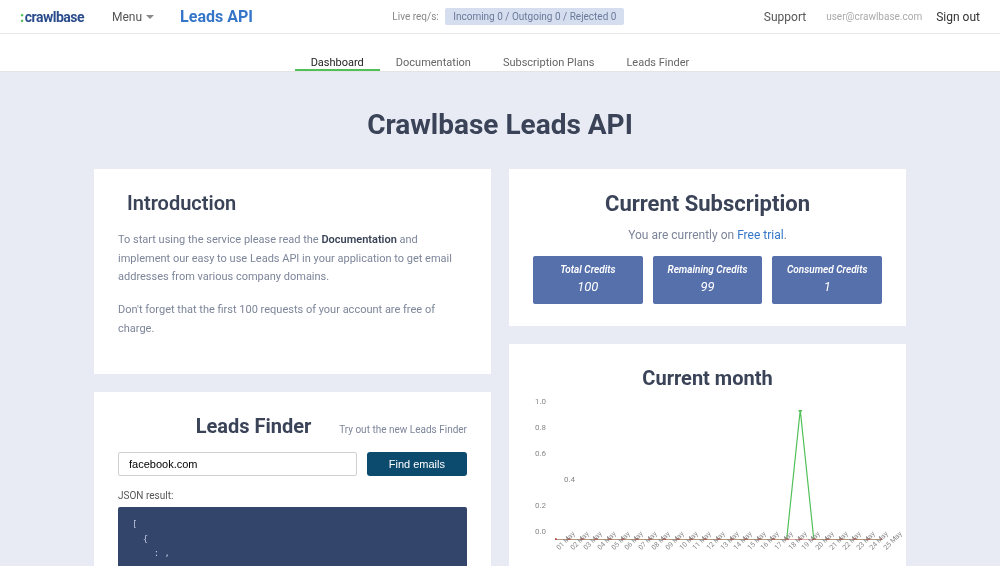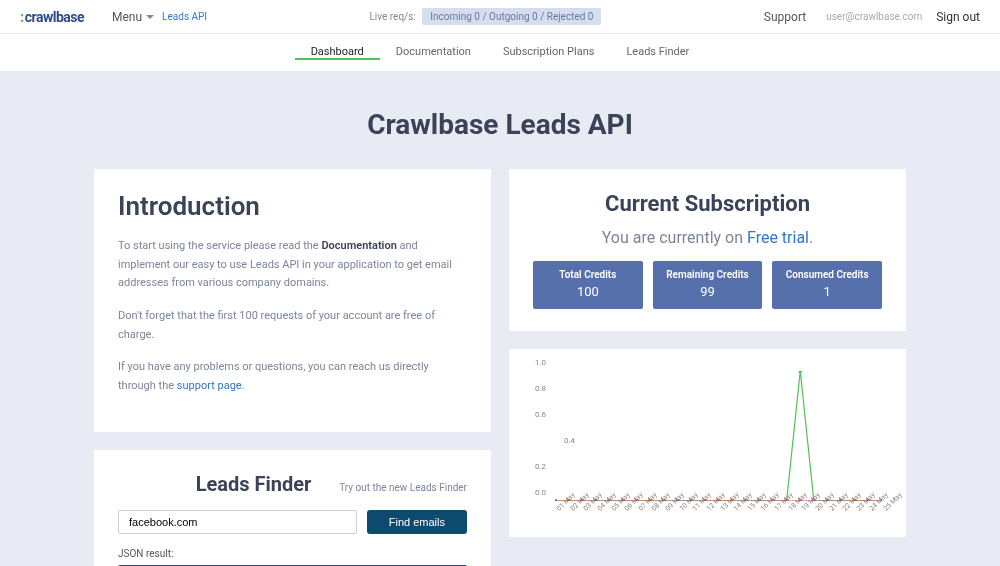--- a/index.html
+++ b/index.html
@@ -2,42 +2,42 @@
 <html><head>
 <meta charset="utf-8">
 <style>
 * { margin: 0; padding: 0; box-sizing: border-box; }
 body { font-family: -apple-system, "Segoe UI", Roboto, Arial, sans-serif; background: #e8ebf3; font-size: 12px; color: #333; width: 1000px; }
 .topbar { background: #fff; height: 34px; display: flex; align-items: center; padding: 0 20px; border-bottom: 1px solid #e8e8e8; }
 .logo { color: #2b4c8c; font-weight: 700; font-size: 14px; letter-spacing: -0.5px; }
 .logo::before { content: ":"; color: #52c059; margin-right: 1px; font-weight: 900; }
 .menu { margin-left: 28px; color: #555; cursor: pointer; }
 .chev { display: inline-block; border: 4px solid transparent; border-top-color: #888; margin-left: 4px; transform: translateY(2px); }
-.leads-link { margin-left: 8px; color: #3576c9; font-size: 10px; }
+.leads-link { margin-left: 26px; color: #3576c9; font-size: 16px; font-weight: bold; }
 .center { flex: 1; text-align: center; color: #888; font-size: 10px; }
 .badge { background: #d5deef; padding: 3px 8px; border-radius: 2px; color: #6b7a99; margin-left: 4px; font-size: 10px; }
 .support { color: #555; margin-right: 20px; }
 .email { color: #aaa; margin-right: 14px; font-size: 10px; }
 .signout { color: #333; }
-.tabbar { background: #fff; height: 38px; border-bottom: 1px solid #e4e4e4; display: flex; justify-content: center; align-items: center; }
+.tabbar { background: #fff; height: 38px; border-bottom: 1px solid #e4e4e4; display: flex; justify-content: center; align-items: flex-end; }
 .tabwrap { display: flex; }
 .tab { padding: 0 16px; display: flex; align-items: center; color: #666; font-size: 11px; cursor: pointer; border-bottom: 2px solid transparent; }
 .tab.active { color: #222; border-bottom-color: #52c059; }
 .page-title { text-align: center; font-size: 28px; font-weight: 700; color: #3a4357; margin: 36px 0 28px; }
 .container { display: flex; gap: 18px; padding: 0 94px; }
 .col { flex: 1; display: flex; flex-direction: column; gap: 18px; }
 .card { background: #fff; padding: 22px 24px; }
-.intro h2 { font-size: 26px; font-weight: 600; color: #3a4357; margin-bottom: 16px; }
+.intro h2 { font-size: 20px; font-weight: 600; color: #3a4357; margin-bottom: 16px; margin-left: 9px; }
 .intro p { font-size: 11px; color: #7c8599; line-height: 1.7; margin-bottom: 14px; }
 .intro a { color: #3576c9; text-decoration: none; }
 .intro strong { color: #3a4357; font-weight: 600; }
 .sub h2 { text-align: center; font-size: 22px; font-weight: 700; color: #3a4357; margin-bottom: 12px; }
-.sub .status { text-align: center; font-size: 16px; color: #7c8599; margin-bottom: 14px; }
+.sub .status { text-align: center; font-size: 12px; color: #7c8599; margin-bottom: 14px; }
 .sub .status a { color: #3576c9; text-decoration: none; }
-.metrics { display: flex; gap: 10px; }
+.metrics { display: flex; gap: 10px; font-style: italic; }
 .metric { flex: 1; background: #5670ac; color: #fff; text-align: center; padding: 8px 4px 10px; border-radius: 2px; }
 .metric .lbl { font-size: 10px; font-weight: 600; }
 .metric .val { font-size: 13px; margin-top: 4px; }
 .finder .head { display: flex; justify-content: space-between; align-items: baseline; margin-bottom: 14px; }
 .finder h2 { font-size: 20px; font-weight: 700; color: #3a4357; text-align: center; flex: 1; padding-left: 50px; }
 .finder .tryout { font-size: 10px; color: #7c8599; }
 .finder .row { display: flex; gap: 10px; margin-bottom: 14px; }
 .finder input { flex: 1; border: 1px solid #d0d0d0; padding: 5px 10px; font-size: 11px; border-radius: 2px; }
 .finder button { background: #0c4a6e; color: #fff; border: none; padding: 0 22px; font-size: 11px; border-radius: 3px; cursor: pointer; }
 .json-label { font-size: 10px; color: #555; margin-bottom: 6px; }
@@ -75,21 +75,20 @@
 </div>
 
 <h1 class="page-title">Crawlbase Leads API</h1>
 
 <div class="container">
   <div class="col">
     <div class="card intro">
       <h2>Introduction</h2>
       <p><span>To start using the service please read the </span><strong>Documentation</strong><span> and implement our easy to use Leads API in your application to get email addresses from various company domains.</span></p>
       <p>Don't forget that the first 100 requests of your account are free of charge.</p>
-      <p><span>If you have any problems or questions, you can reach us directly through the </span><a href="#">support page</a><span>.</span></p>
     </div>
 
     <div class="card finder">
       <div class="head">
         <h2>Leads Finder</h2>
         <span class="tryout">Try out the new Leads Finder</span>
       </div>
       <div class="row">
         <input type="text" value="facebook.com" style="">
         <button>Find emails</button>
@@ -124,20 +123,21 @@
           <div class="val">99</div>
         </div>
         <div class="metric">
           <div class="lbl">Consumed Credits</div>
           <div class="val">1</div>
         </div>
       </div>
     </div>
 
     <div class="card month">
+      <h2>Current month</h2>
       <div class="chart" id="chart">
           <div class="ylabel" style="bottom: 0px; top: auto;">0.0</div>
           <div class="ylabel" style="bottom: 26px; top: auto;">0.2</div>
           <div class="ylabel" style="bottom: 52px; top: auto; padding-left: 29px;">0.4</div>
           <div class="ylabel" style="bottom: 78px; top: auto;">0.6</div>
           <div class="ylabel" style="bottom: 104px; top: auto;">0.8</div>
           <div class="ylabel" style="bottom: 130px; top: auto;">1.0</div>
           <svg width="327" height="130">
             <path d="M0,130 L13.625,130 L27.25,130 L40.875,130 L54.5,130 L68.125,130 L81.75,130 L95.375,130 L109,130 L122.625,130 L136.25,130 L149.875,130 L163.5,130 L177.125,130 L190.75,130 L204.375,130 L218,130 L231.625,130 L245.25,0 L258.875,130 L272.5,130 L286.125,130 L299.75,130 L313.375,130 L327,130 " fill="none" stroke="#52c059" stroke-width="1.2"></path>
             <circle cx="0" cy="130" r="2" fill="#52c059"></circle>

